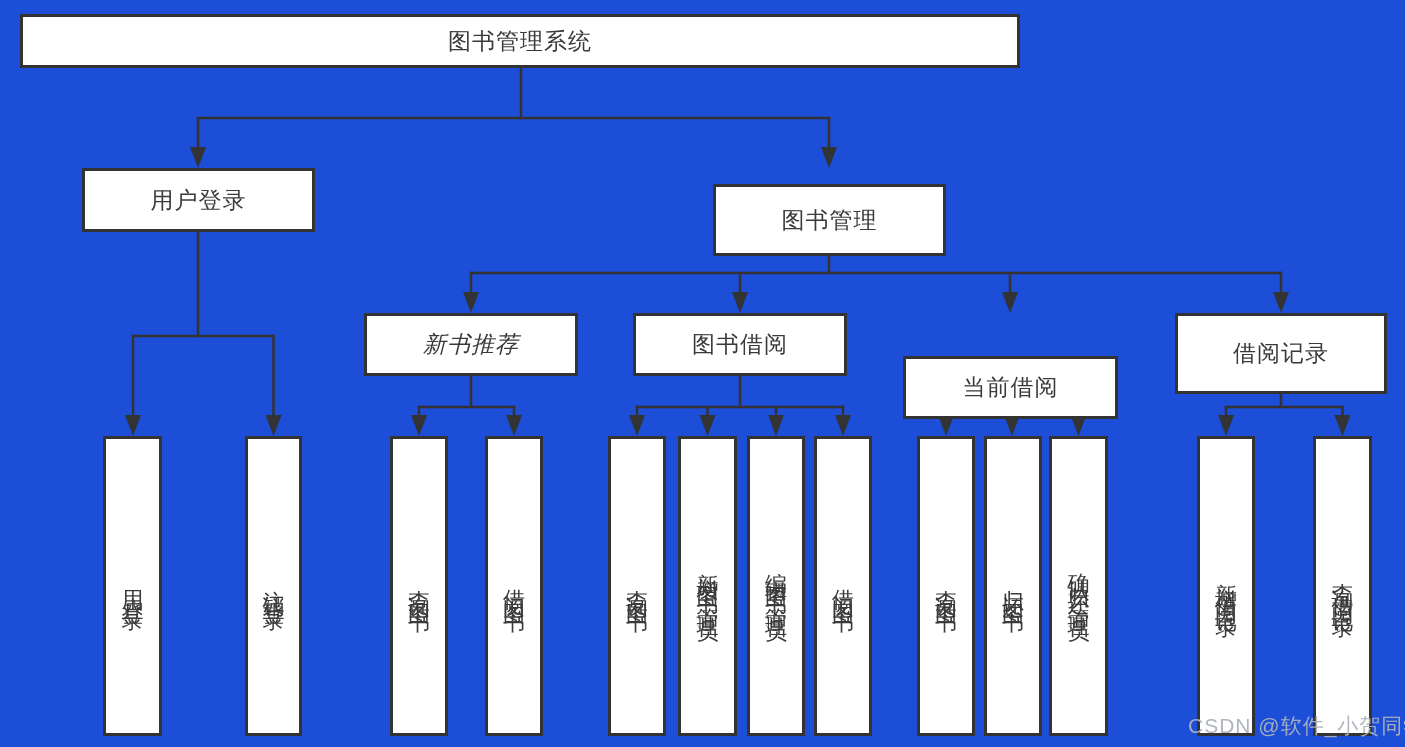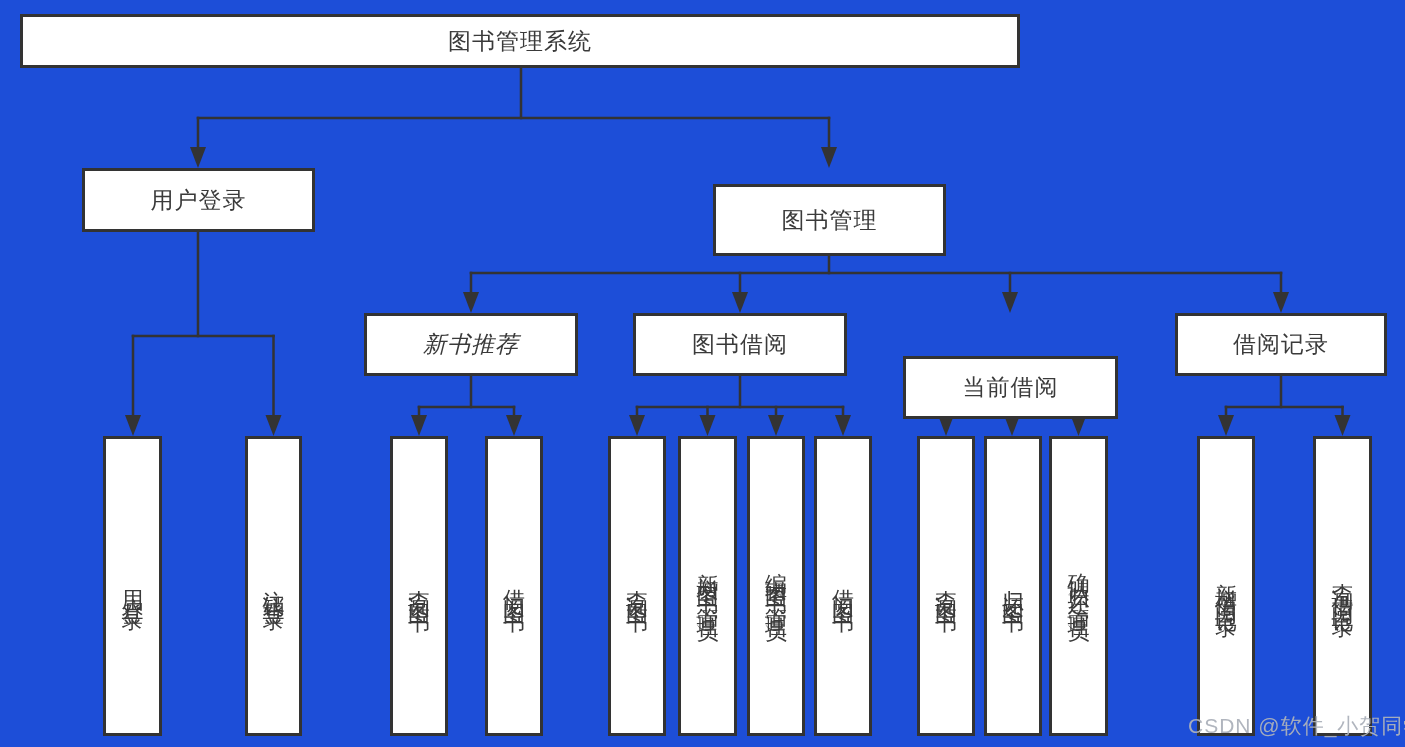--- a/index.html
+++ b/index.html
@@ -38,21 +38,21 @@
     letter-spacing: 7px;
     line-height: 1;
   }
   
   #n-root        { left: 20px;  top: 14px;  width: 1000px; height: 54px; }
   #n-user-login  { left: 82px;  top: 168px; width: 233px;  height: 64px; }
   #n-book-mgmt   { left: 713px; top: 168px; width: 233px;  height: 72px; margin-top: 16px; }
   #g-new         { left: 364px; top: 313px; width: 214px;  height: 63px; font-style: italic; }
   #g-borrow      { left: 633px; top: 313px; width: 214px;  height: 63px; }
   #g-current     { left: 903px; top: 313px; width: 215px;  height: 63px; margin-top: 43px; }
-  #g-records     { left: 1175px;top: 313px; width: 212px;  height: 63px; }
+  #g-records     { left: 1175px;top: 313px; width: 212px;  height: 81px; }
   .leaf          { top: 436px; height: 300px; }
   #l1  { left: 103px;  width: 59px; }
   #l2  { left: 245px;  width: 57px; }
   #l3  { left: 390px;  width: 58px; }
   #l4  { left: 485px;  width: 58px; }
   #l5  { left: 608px;  width: 58px; }
   #l6  { left: 678px;  width: 59px; }
   #l7  { left: 747px;  width: 58px; }
   #l8  { left: 814px;  width: 58px; }
   #l9  { left: 917px;  width: 58px; }

